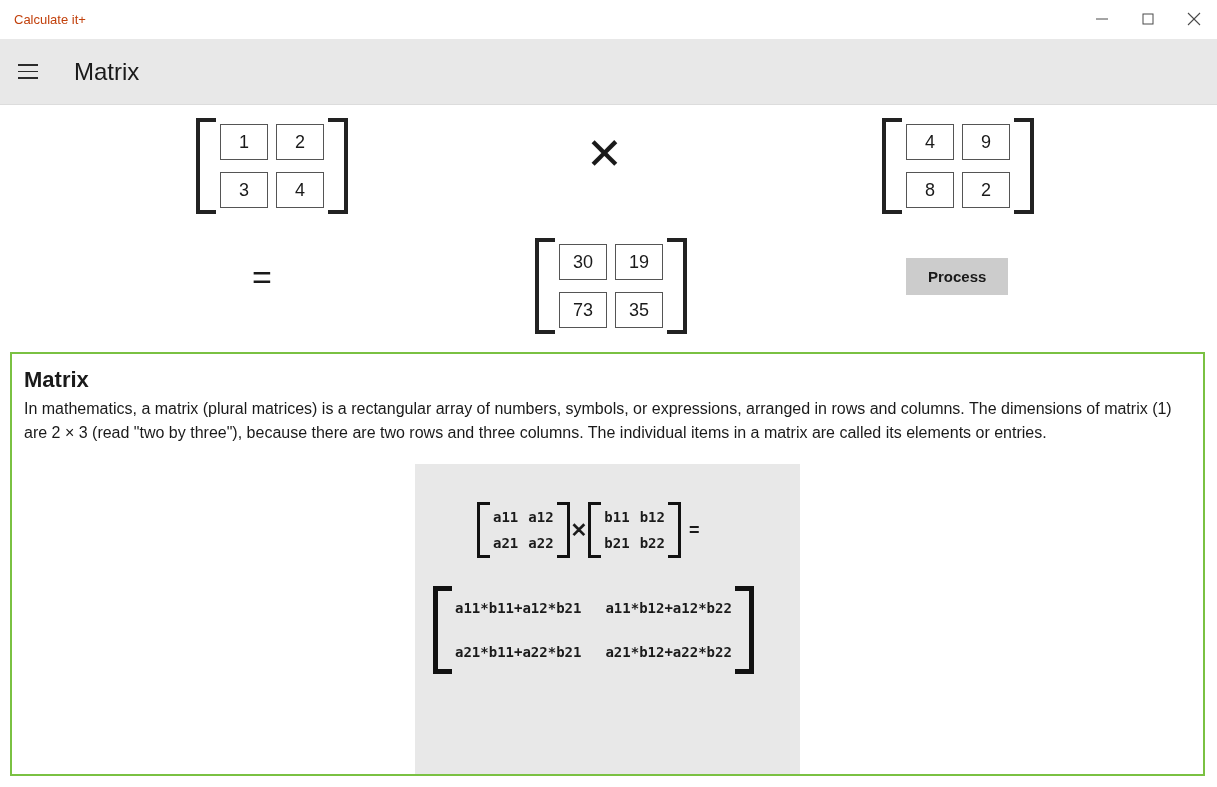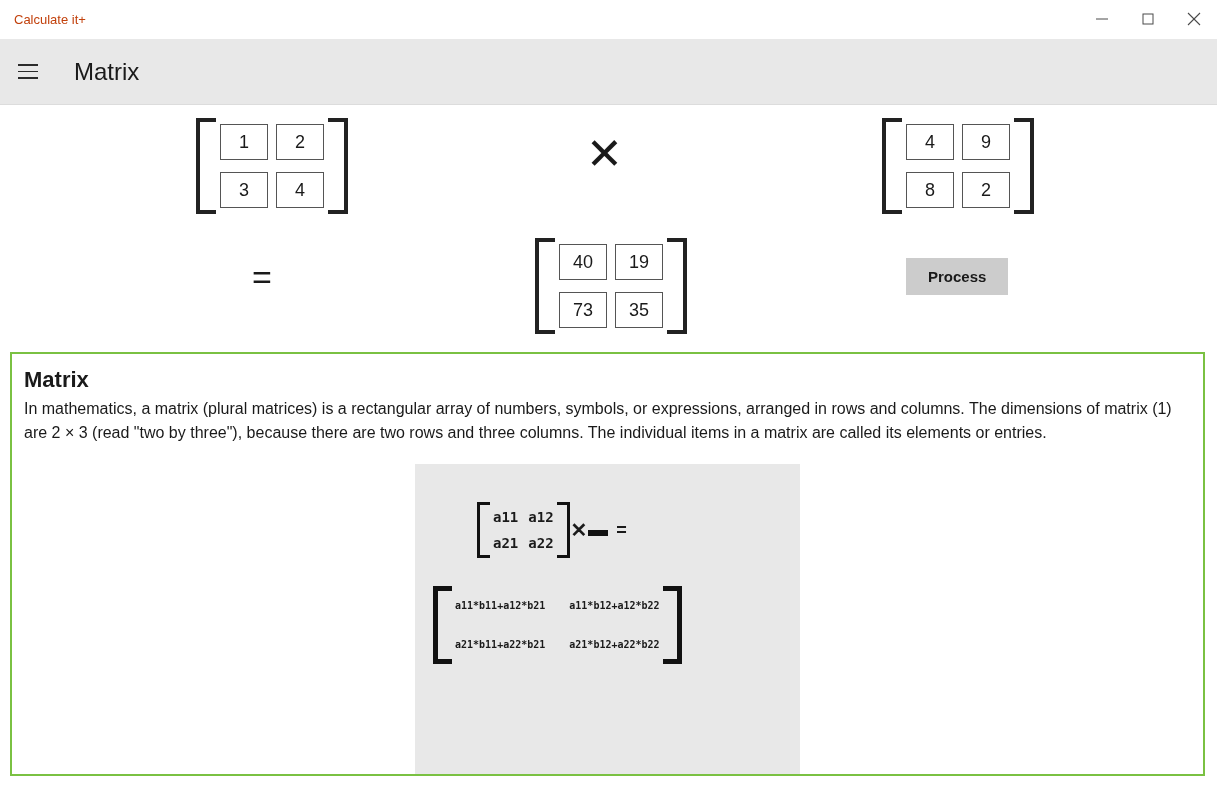--- a/index.html
+++ b/index.html
@@ -234,21 +234,21 @@
     border-top-width: 5px;
     border-bottom-width: 5px;
   }
   .fm-bracket.big.left::before { border-left-width: 5px; }
   .fm-bracket.big.right::before { border-right-width: 5px; }
   .fm-cells2 {
     display: grid;
     grid-template-columns: auto auto;
     gap: 28px 24px;
     padding: 14px 8px;
-    font-size: 10px;
+    font-size: 14px;
   }
 </style>
 </head>
 <body>
 
 <div class="titlebar">
   <div class="titlebar-text">Calculate it+</div>
   <div class="win-buttons">
     <div class="win-btn">
       <svg width="14" height="14" viewBox="0 0 14 14">
@@ -302,21 +302,21 @@
       <div class="cell">2</div>
     </div>
     <div class="bracket right"></div>
   </div>
 
   <div class="op-symbol" style="left:252px; top:155px; font-size:34px;">=</div>
 
   <div class="matrix-group" style="left:535px; top:133px;">
     <div class="bracket left"></div>
     <div class="cells">
-      <div class="cell">40</div>
+      <div class="cell">30</div>
       <div class="cell">19</div>
       <div class="cell">73</div>
       <div class="cell">35</div>
     </div>
     <div class="bracket right"></div>
   </div>
 
   <button class="process-button" style="left:906px; top:153px;">Process</button>
 </div>
 
@@ -335,20 +335,26 @@
           <span>a21</span>
           <span>a22</span>
         </div>
         <div class="fm-bracket right"></div>
       </div>
 
       <div class="fm-times">✕</div>
 
       <div class="fm-matrix">
         <div class="fm-bracket left"></div>
+        <div class="fm-cells">
+          <span>b11</span>
+          <span>b12</span>
+          <span>b21</span>
+          <span>b22</span>
+        </div>
         <div class="fm-bracket right"></div>
       </div>
 
       <div class="fm-eq">=</div>
     </div>
 
     <div class="fm-row2">
       <div class="fm-bracket big left"></div>
       <div class="fm-cells2">
         <span>a11*b11+a12*b21</span>

